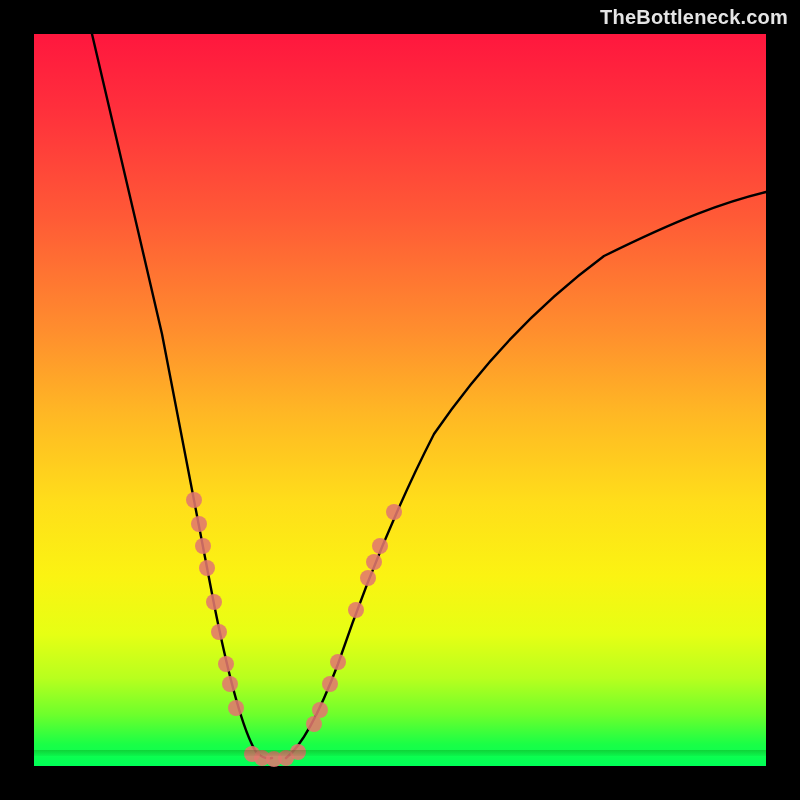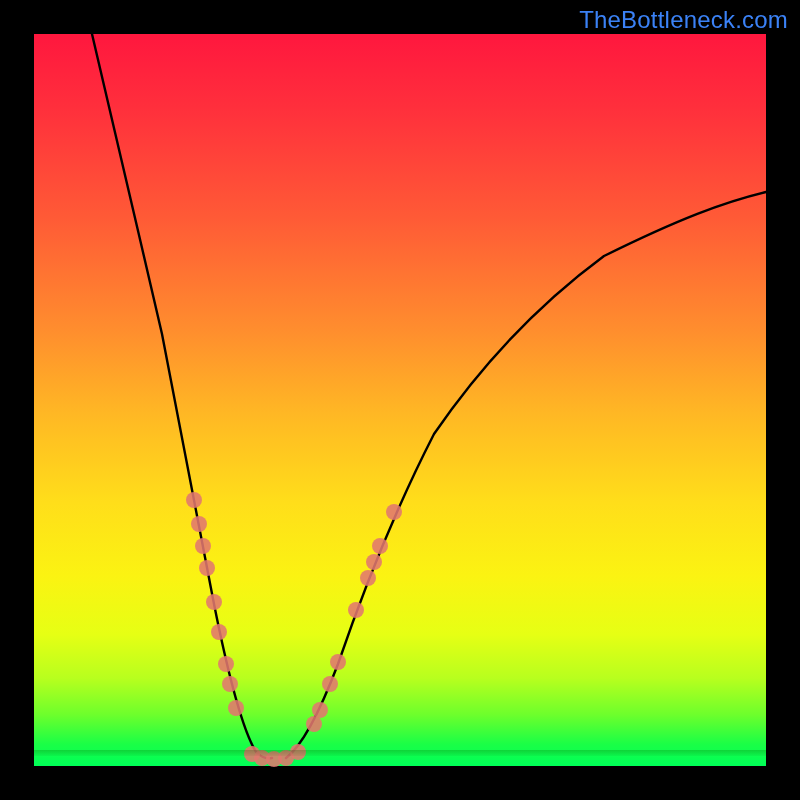--- a/index.html
+++ b/index.html
@@ -49,23 +49,23 @@
     right: 0;
     bottom: 10px;
     height: 6px;
     background: linear-gradient(to bottom, rgba(0,80,0,0.25), rgba(0,80,0,0.05));
     pointer-events: none;
   }
   .watermark {
     position: absolute;
     top: 6px;
     right: 12px;
-    color: #3b82f6;
-    font-size: 24px;
-    font-weight: 400;
+    color: #e5e5e5;
+    font-size: 20px;
+    font-weight: 700;
     letter-spacing: 0.2px;
     user-select: none;
   }
   svg.curves {
     position: absolute;
     left: 0;
     top: 0;
     width: 732px;
     height: 732px;
     overflow: visible;

